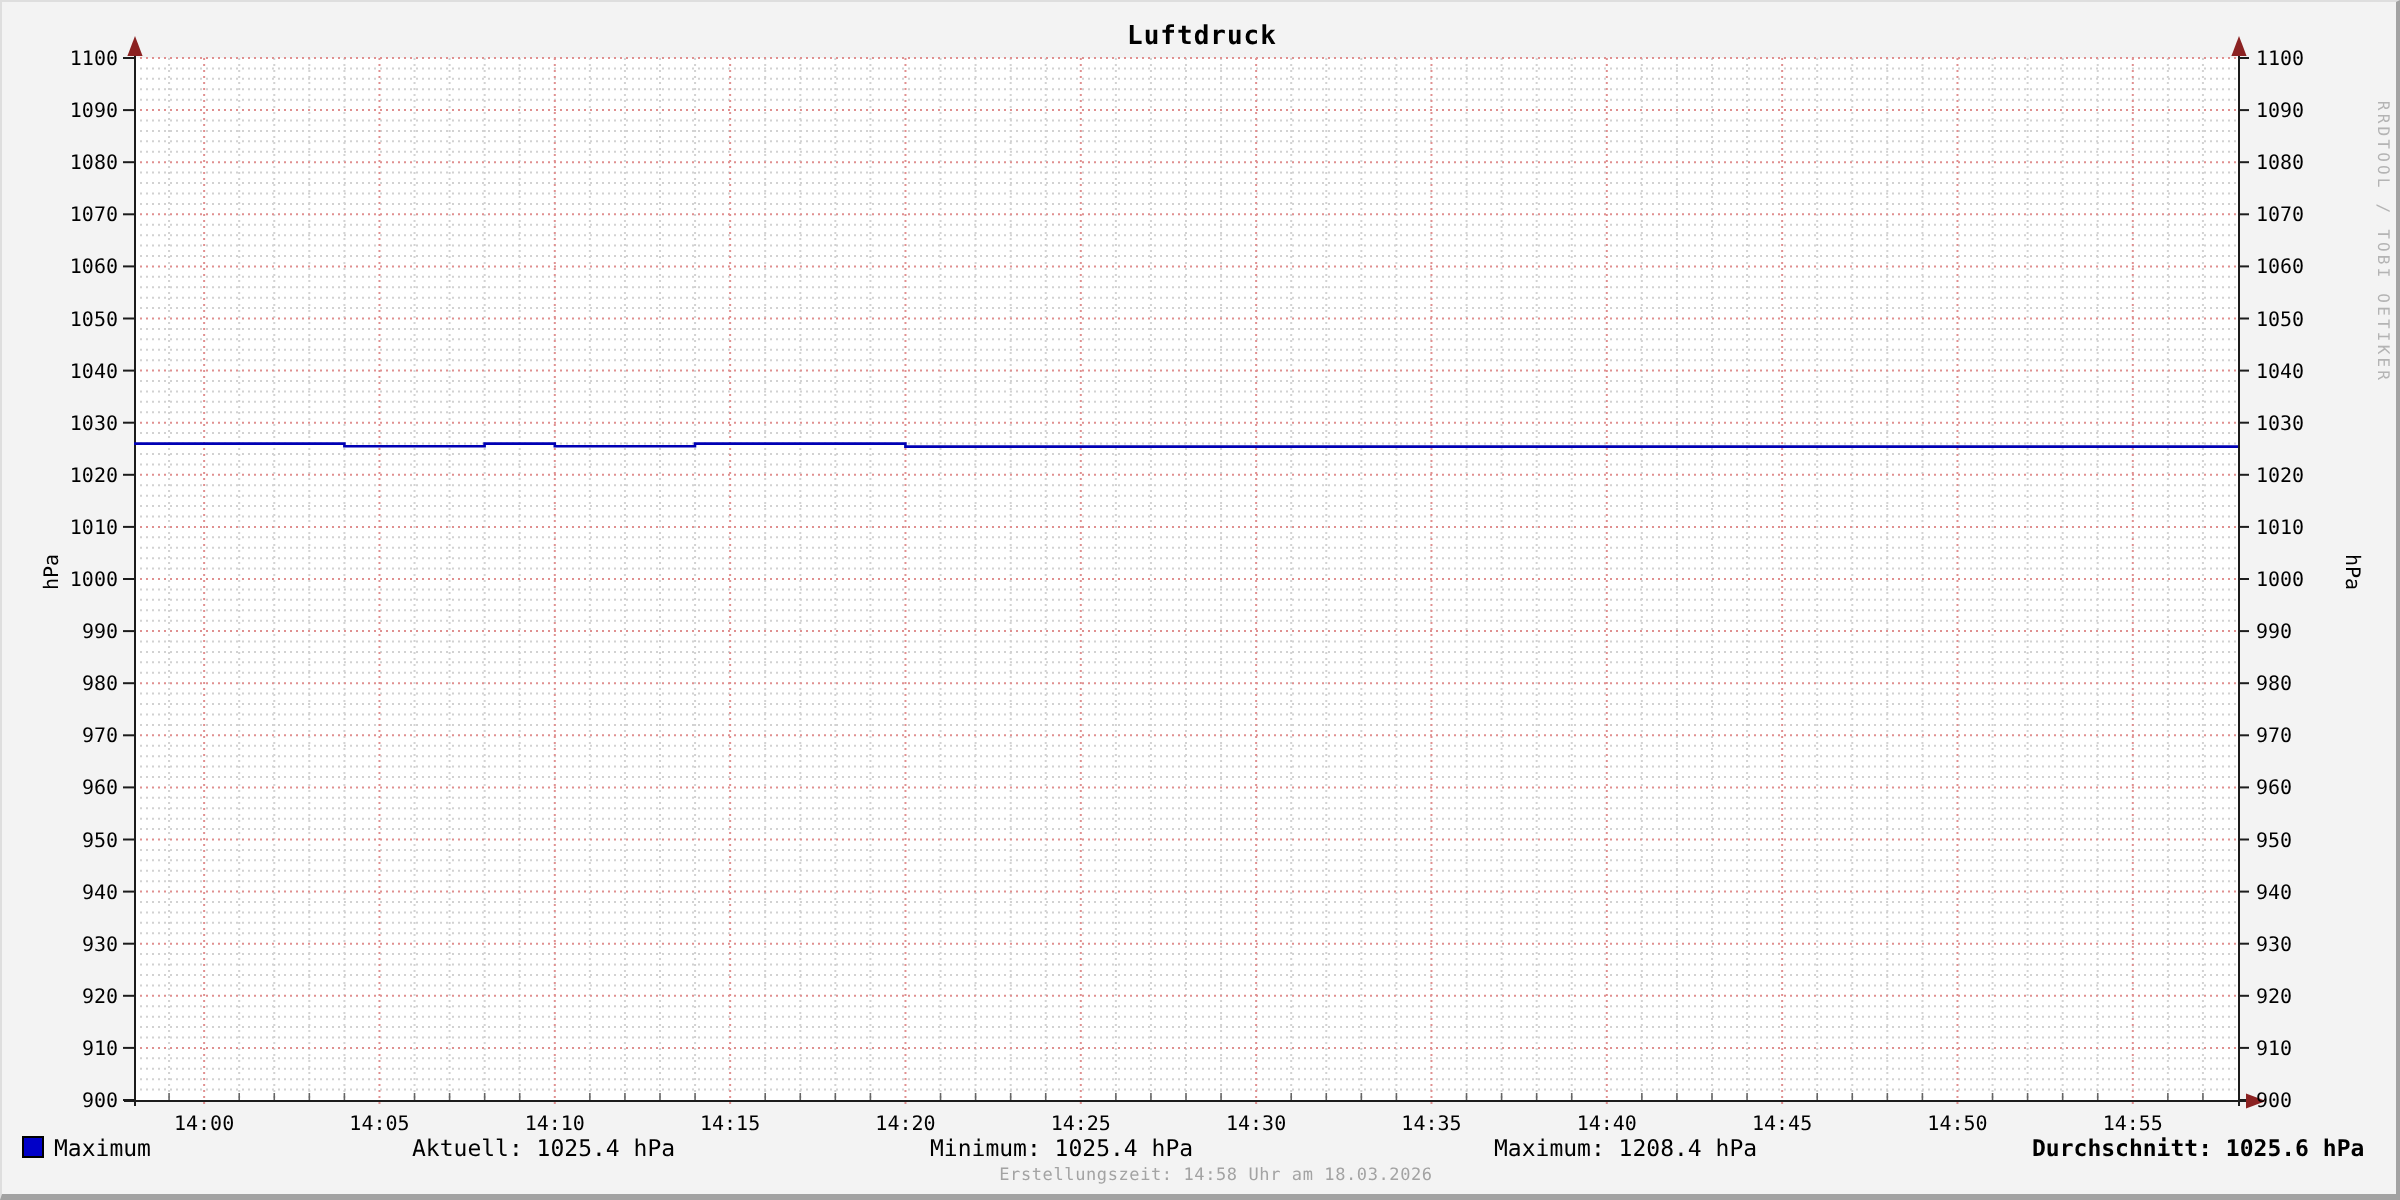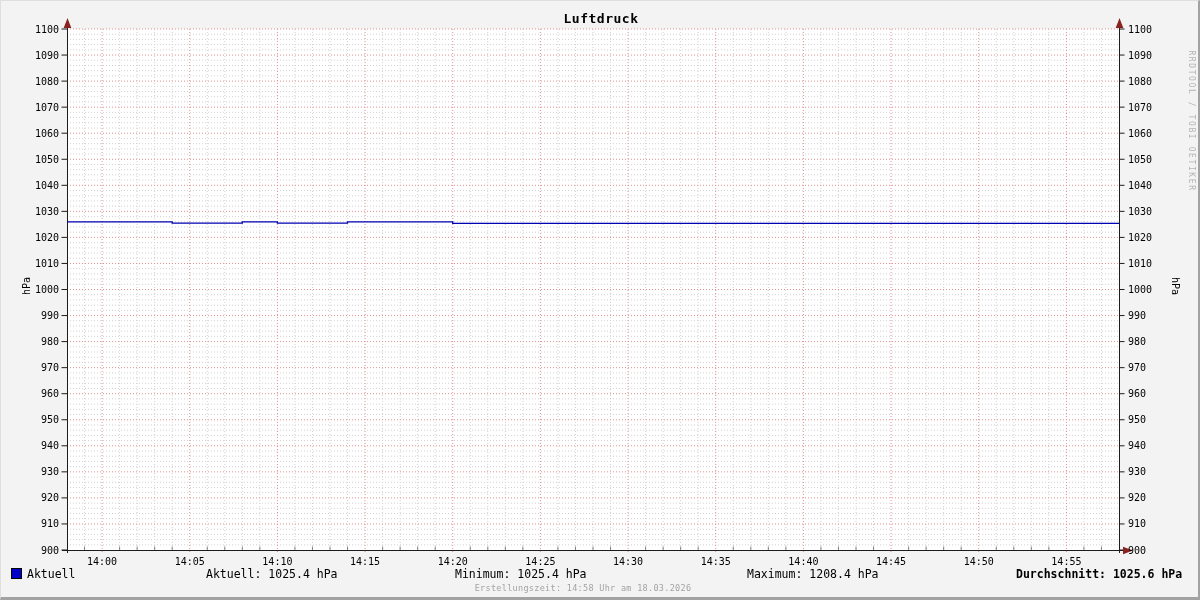--- a/index.html
+++ b/index.html
@@ -37,26 +37,26 @@
     text-align:center;white-space:nowrap;
   }
   .legend-row{position:absolute;left:0;top:0;width:1200px;height:0;}
   .legend-swatch{
     position:absolute;left:10px;top:567px;width:11px;height:11px;
     border:1px solid #000;box-sizing:border-box;background:#0000c8;
   }
   .legend-text{position:absolute;top:566px;font-size:11.5px;color:#000;white-space:nowrap;}
   .series-label{left:26px;}
   .stat-0{left:205px;text-align:center;}
-  .stat-1{left:454px;}
+  .stat-1{left:464px;}
   .stat-2{left:746px;}
   .stat-3{left:1015px;font-weight:bold;}
   .footer{
     position:absolute;left:0;top:582px;width:1164px;text-align:center;
-    font-size:8.5px;color:#a3a3a3;letter-spacing:0.3px;
+    font-size:8.5px;color:#a3a3a3;letter-spacing:0.3px;padding-left:25px;
   }
 </style>
 </head>
 <body>
 
 <div class="frame">
 
   <svg id="chart" width="1200" height="600">
       <rect x="66" y="28" width="1052" height="521" fill="#ffffff"></rect>
       <g>
@@ -386,21 +386,21 @@
 
   <div class="title">Luftdruck</div>
 
   <div class="ylabel left">hPa</div>
   <div class="ylabel right">hPa</div>
 
   <div class="watermark">RRDTOOL / TOBI OETIKER</div>
 
   <div class="legend-row">
     <span class="legend-swatch" style="background: rgb(0, 0, 200);"></span>
-    <span class="legend-text series-label">Aktuell</span>
+    <span class="legend-text series-label">Maximum</span>
     <span class="legend-text stat-0">Aktuell: 1025.4 hPa</span>
     <span class="legend-text stat-1">Minimum: 1025.4 hPa</span>
     <span class="legend-text stat-2">Maximum: 1208.4 hPa</span>
     <span class="legend-text stat-3">Durchschnitt: 1025.6 hPa</span>
   </div>
 
   <div class="footer">Erstellungszeit: 14:58 Uhr am 18.03.2026</div>
 
 </div>
 

